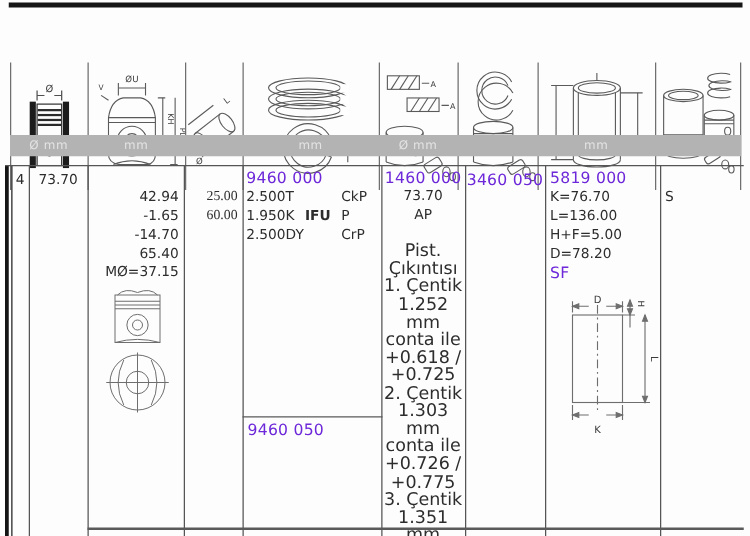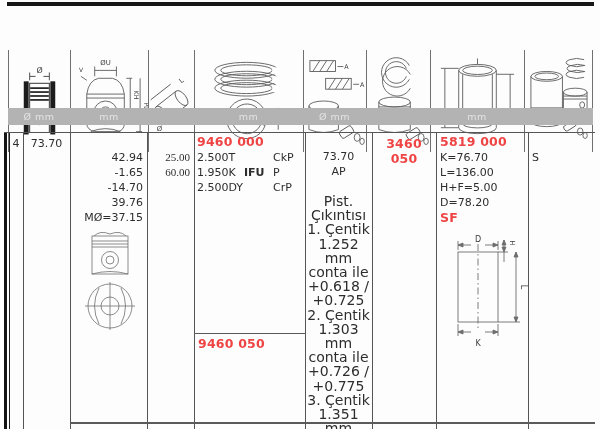--- a/index.html
+++ b/index.html
@@ -32,21 +32,21 @@
   .vthick{position:absolute;left:4px;top:132px;width:3px;height:297px;background:#141414;}
   .vline{position:absolute;top:132px;width:1px;height:297px;background:#555;}
   .vl1{left:9px;background:#222;} .vl2{left:23px;} .vl3{left:70px;} .vl4{left:147px;}
   .vl5{left:194px;} .vl6{left:305px;} .vl7{left:372px;} .vl8{left:436px;} .vl9{left:528px;}
   .h-top{position:absolute;left:4px;top:132px;width:591px;height:1px;background:#555;}
   .h-bottom{position:absolute;left:70px;top:422px;width:525px;height:2px;background:#5a5a5a;}
   .h-div5{position:absolute;left:194px;top:333px;width:112px;height:1px;background:#5a5a5a;}
 
   
   .cell{position:absolute;font-size:11px;line-height:15px;}
-  .pn{font-weight:bold;font-size:12.5px;color:#ef4444;letter-spacing:.2px;line-height:15px;}
+  .pn{font-weight:normal;font-size:12.5px;color:#6d28d9;letter-spacing:.2px;line-height:15px;}
   .c-cyl{left:9px;top:136px;width:14px;text-align:center;}
   .c-bore{left:23px;top:136px;width:47px;text-align:center;}
   .c-pistonmeas{left:72px;top:150px;width:71px;text-align:right;white-space:pre-line;}
   .c-pinmeas{left:148px;top:150px;width:42px;text-align:right;white-space:pre-line;font-family:Liberation Serif, serif;}
   .c-rings-pn{left:197px;top:134px;width:106px;}
   .c-rings-rows{left:197px;top:150px;width:107px;}
   .spec-row{display:flex;height:15px;}
   .spec-size{width:47px;} .spec-mid{width:29px;font-weight:bold;} .spec-code{flex:1;}
   .c-rings-alt{left:198px;top:336px;width:104px;}
   .c-piston-pn{left:306px;top:134px;width:65px;text-align:center;}
@@ -282,21 +282,21 @@
   <div class="h-top"></div>
   <div class="h-bottom"></div>
   <div class="h-div5"></div>
 
   <div class="cell c-cyl">4</div>
   <div class="cell c-bore">73.70</div>
 
   <div class="cell c-pistonmeas">42.94
 -1.65
 -14.70
-39.76
+65.40
 MØ=37.15</div>
 
   <svg class="sketch sk-piston" width="56" height="108" viewBox="0 0 56 108">
     <g stroke="#6e6e6e" fill="none" stroke-width="0.8">
       <rect x="10" y="10" width="36" height="38"></rect>
       <path d="M12,10 Q18,4 28,8 Q38,4 44,10"></path>
       <line x1="10" y1="15" x2="46" y2="15"></line>
         <line x1="10" y1="18" x2="46" y2="18"></line>
         <line x1="10" y1="21" x2="46" y2="21"></line>
       <circle cx="28" cy="34" r="8.5"></circle>
@@ -327,20 +327,21 @@
       <span class="spec-code">P</span>
     </div>
     <div class="spec-row">
       <span class="spec-size">2.500DY</span>
       <span class="spec-mid"></span>
       <span class="spec-code">CrP</span>
     </div>
   </div>
   <div class="cell pn c-rings-alt">9460 050</div>
 
+  <div class="cell pn c-piston-pn">1460 000</div>
   <div class="cell c-piston-sub"><span>73.70</span>
 <span>AP</span></div>
   <div class="cell c-piston-notes">Pist. Çıkıntısı
 1. Çentik
 1.252 mm
 conta ile
 +0.618 /
 +0.725
 2. Çentik
 1.303 mm

